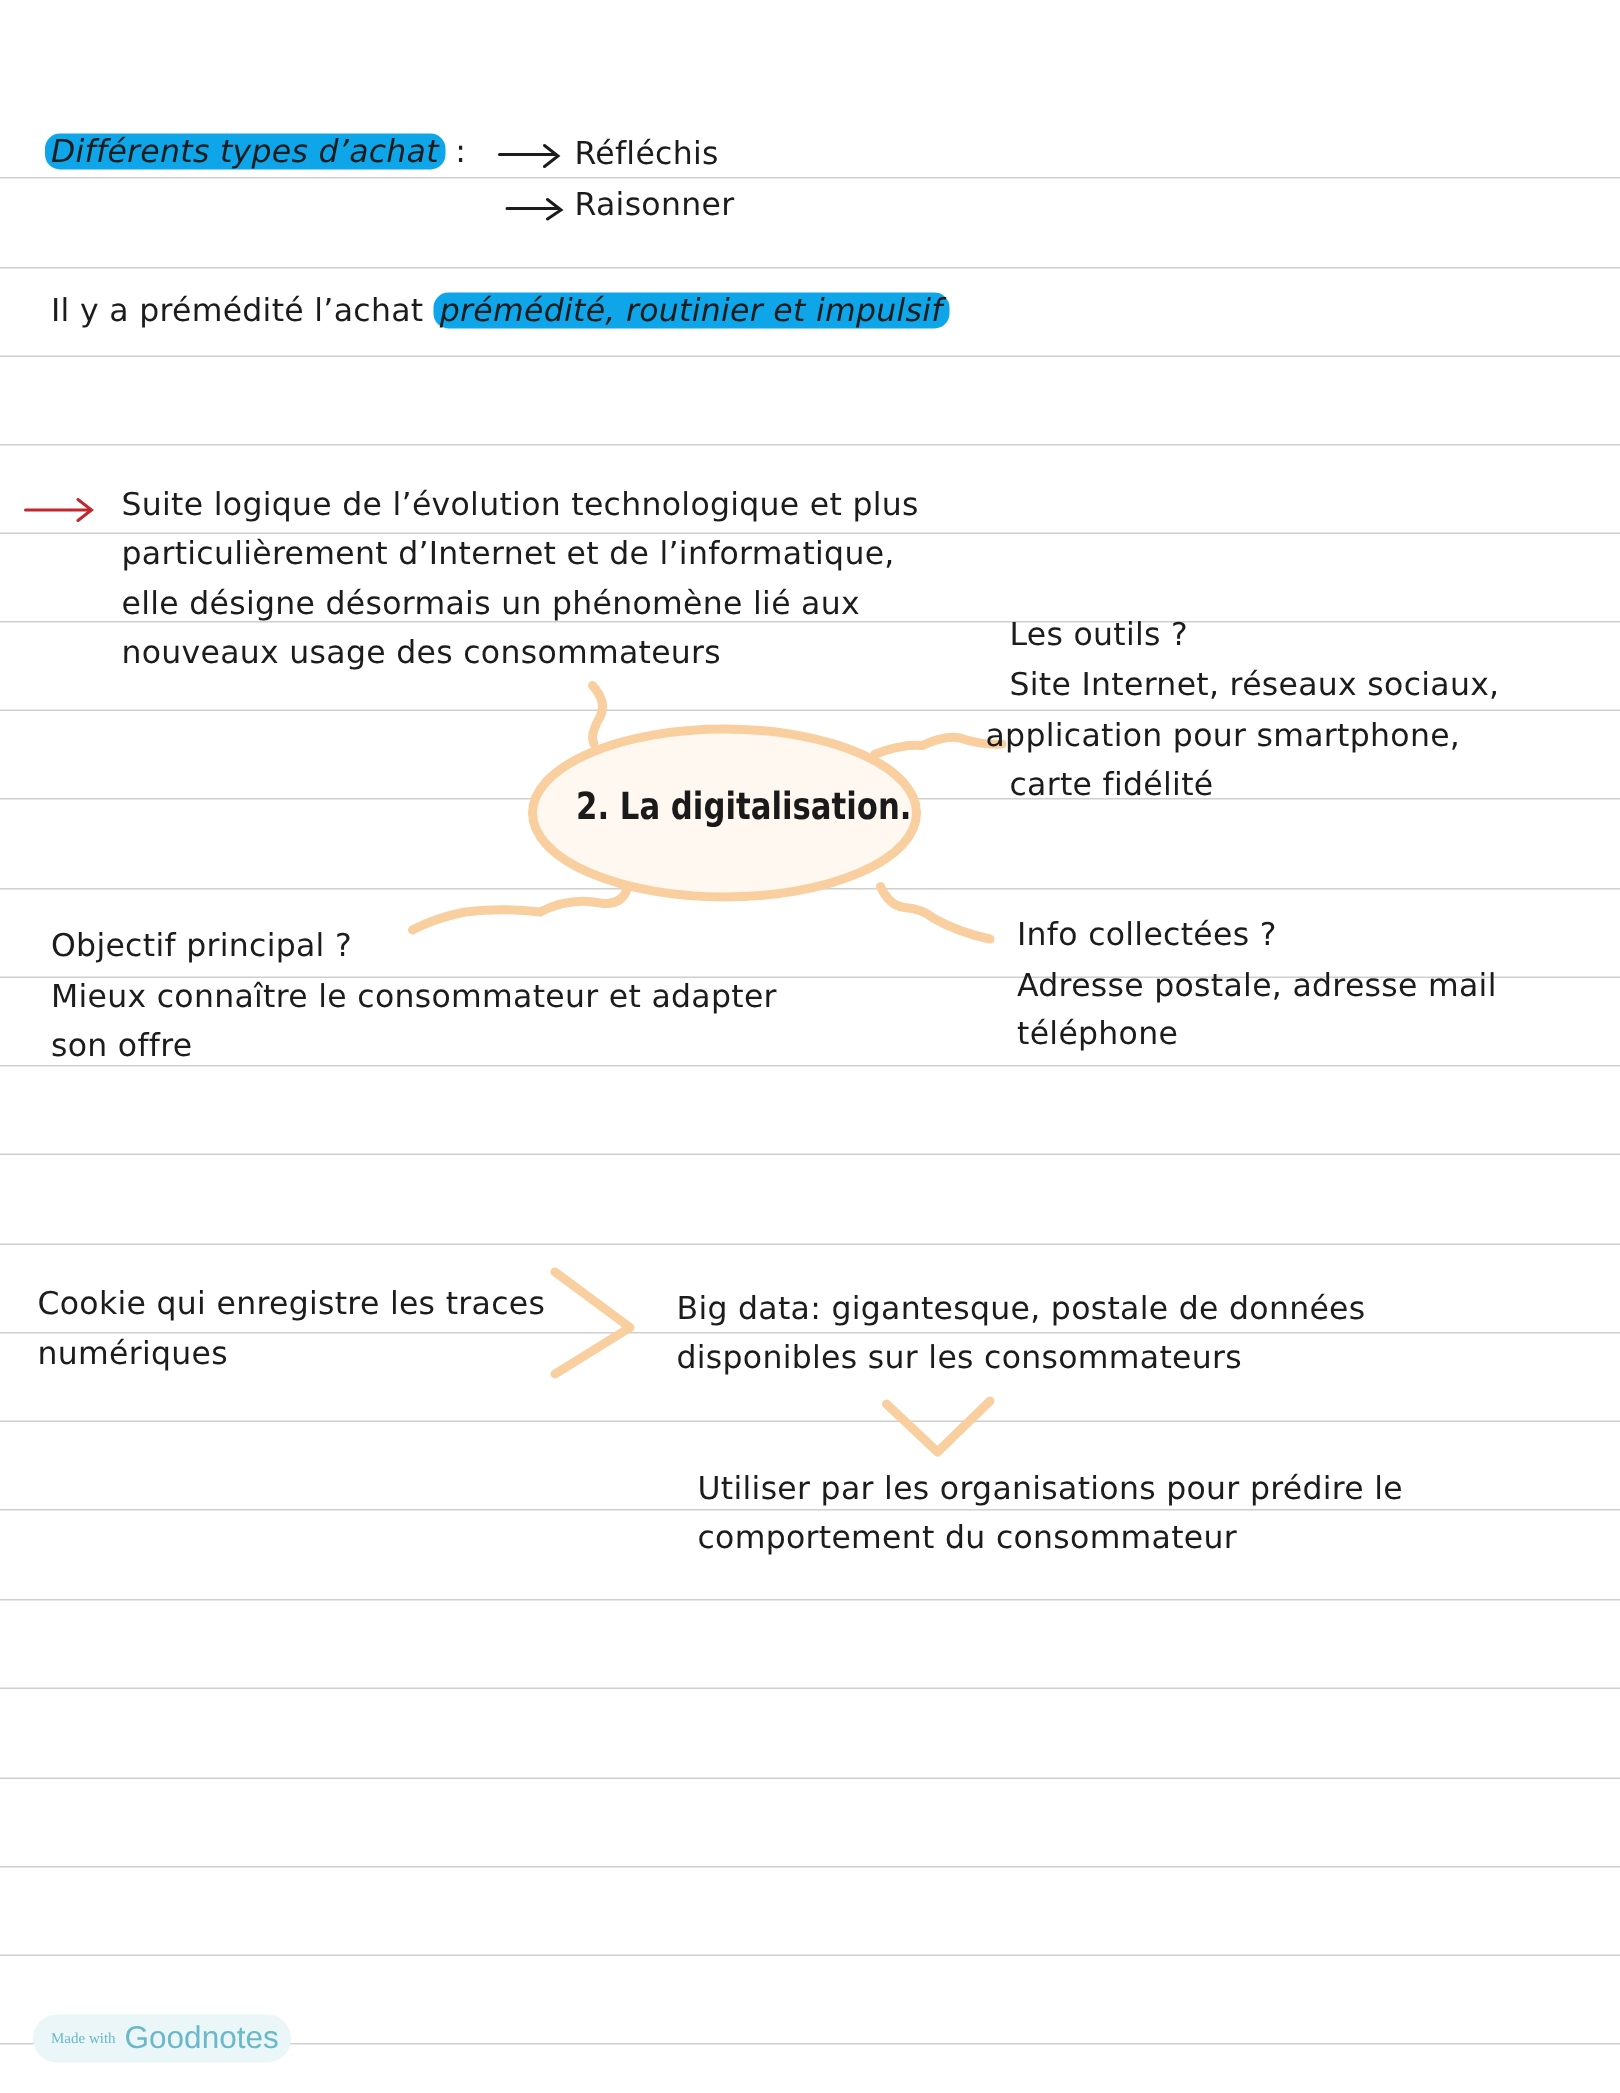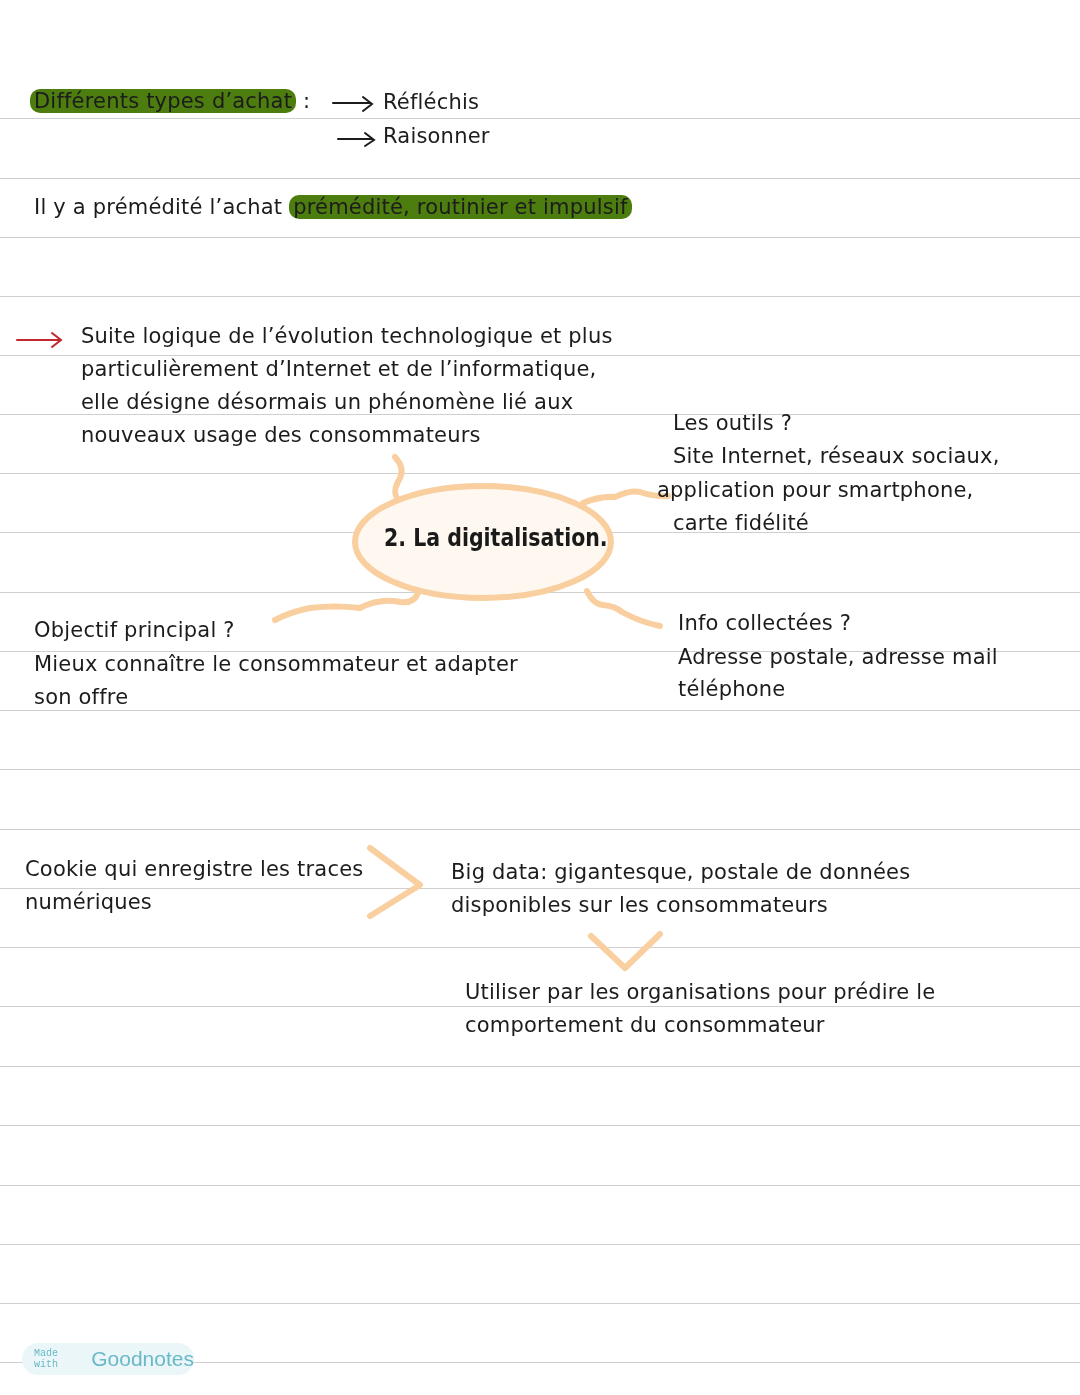--- a/index.html
+++ b/index.html
@@ -4,34 +4,34 @@
 <style>
   html, body { margin: 0; padding: 0; }
   body {
     width: 1080px; height: 1395px; position: relative; overflow: hidden;
     background: #ffffff;
     font-family: "DejaVu Sans", sans-serif;
     color: #1c1c1c;
   }
   .rule { position: absolute; left: 0; width: 1080px; height: 1px; background: #cfcfcf; }
   .t { position: absolute; font-size: 21px; line-height: 33px; white-space: nowrap; letter-spacing: 0.2px; }
-  .hl { background: #4d7c0f; border-radius: 10px; padding: 0 4px; }
+  .hl { background: #0ea5e9; border-radius: 10px; padding: 0 4px; font-style: italic; }
   svg.ov { position: absolute; left: 0; top: 0; }
   .bubble-title {
     position: absolute; left: 384px; top: 523px; font-size: 25px; font-weight: bold;
     font-family: "DejaVu Sans", sans-serif; transform: scaleX(0.82); transform-origin: left top;
     white-space: nowrap; color: #1a1a1a;
   }
   .badge {
     position: absolute; left: 22px; top: 1343px; height: 32px; width: 172px;
     background: #eaf6f8; border-radius: 16px;
     display: flex; align-items: center; gap: 6px; padding-left: 12px; box-sizing: border-box;
     color: #6ab8c8;
   }
-  .badge .small { font-size: 10px; font-family: Liberation Mono, monospace; }
+  .badge .small { font-size: 10px; font-family: Liberation Serif, serif; }
   .badge .big { font-size: 21px; font-family: "Liberation Sans", sans-serif; }
 </style>
 </head>
 <body>
 
 <div>
   <div class="rule" style="top:118px"></div>
   <div class="rule" style="top:178px"></div>
   <div class="rule" style="top:237px"></div>
   <div class="rule" style="top:296px"></div>

